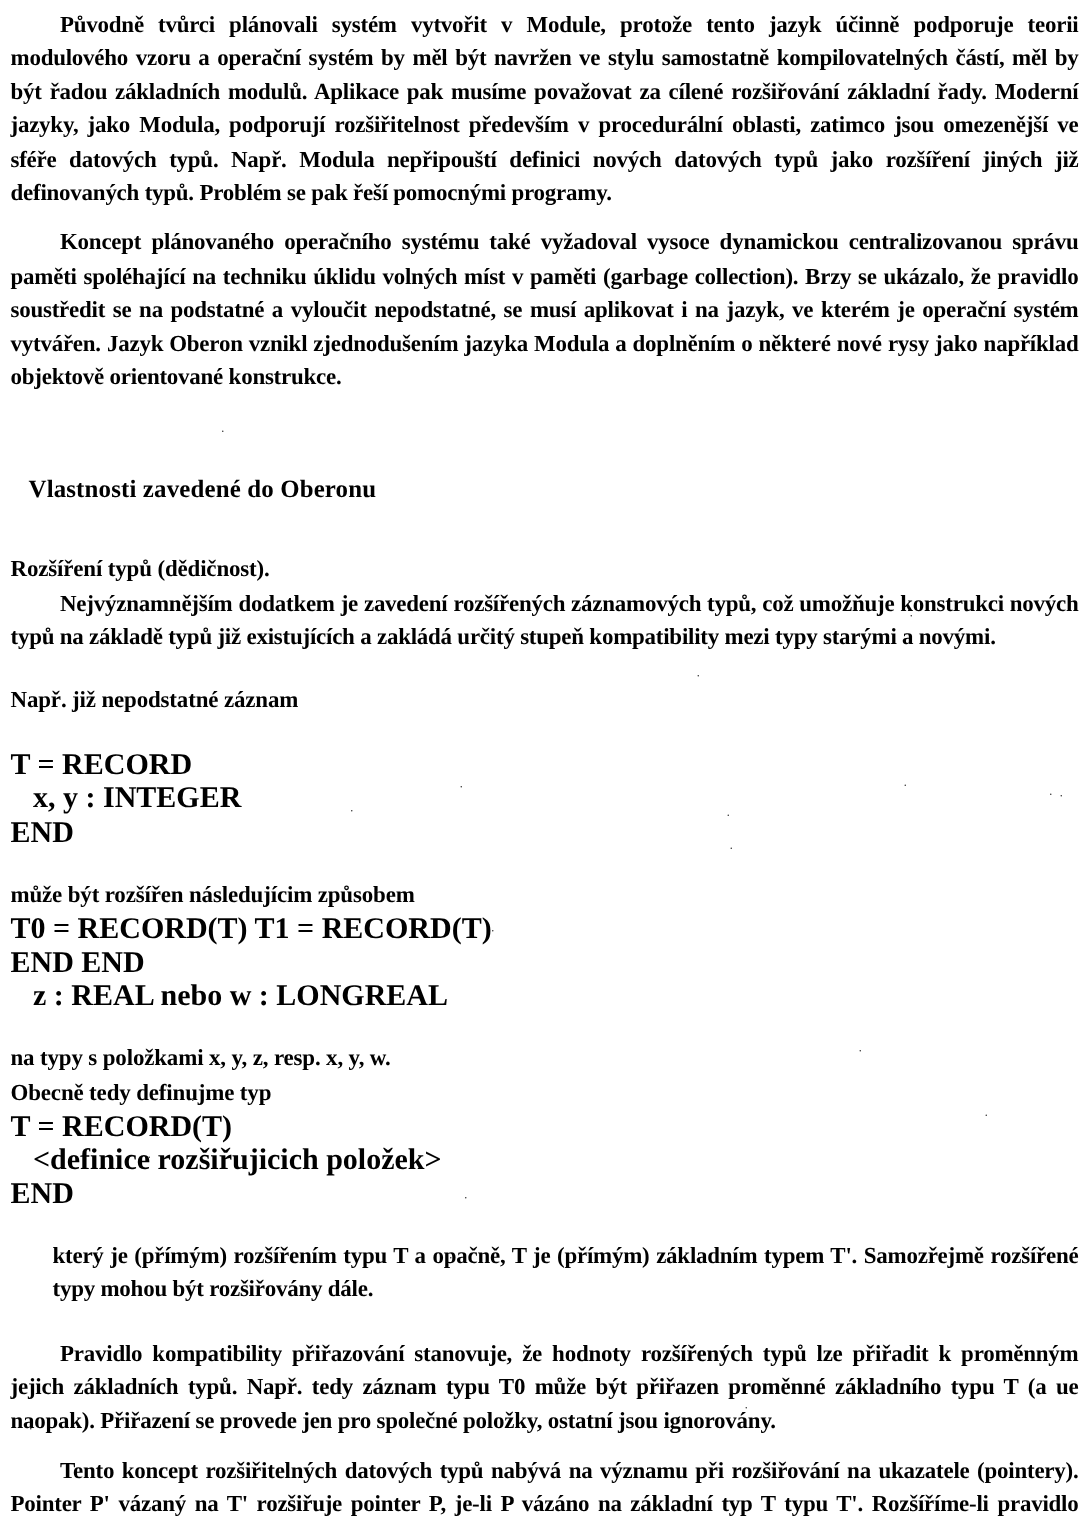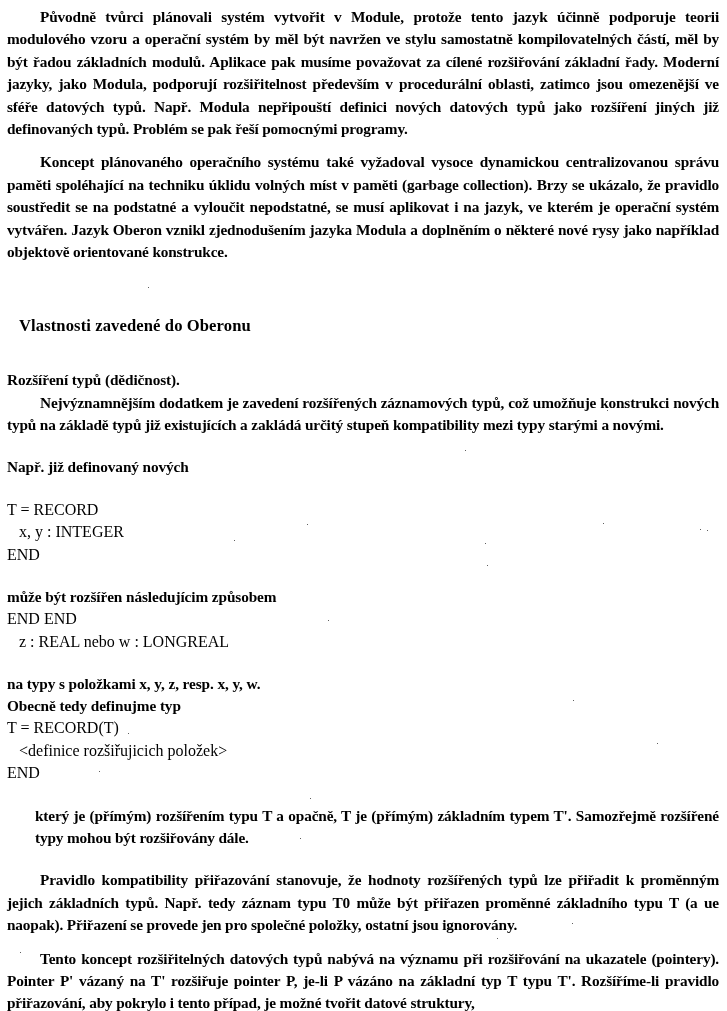--- a/index.html
+++ b/index.html
@@ -59,23 +59,23 @@
 
   .line {
     font-size: 15.3px;
     line-height: 22.2px;
     font-weight: 700;
     text-align: left;
     letter-spacing: -0.1px;
     white-space: pre;
   }
   .code {
-    font-size: 16px;
+    font-size: 20px;
     line-height: 22.4px;
-    font-weight: 400;
+    font-weight: 700;
     letter-spacing: 0px;
     white-space: pre;
     text-align: left;
   }
 
   
   .speckles {
     position: absolute;
     left: 0; top: 0;
     width: 727px; height: 1011px;
@@ -106,31 +106,32 @@
     <h2 class="heading">Vlastnosti zavedené do Oberonu</h2>
 
     <div class="gap-md"></div>
 
     <div class="line">Rozšíření typů (dědičnost).</div>
 
     <p class="para">Nejvýznamnějším dodatkem je zavedení rozšířených záznamových typů, což umožňuje konstrukci nových typů na základě typů již existujících a zakládá určitý stupeň kompatibility mezi typy starými a novými.</p>
 
     <div class="gap-md"></div>
 
-    <div class="line">Např. již definovaný nových</div>
+    <div class="line">Např. již nepodstatné záznam</div>
 
     <div class="gap-md"></div>
 
     <div class="code">T = RECORD</div>
     <div class="code">   x, y : INTEGER</div>
     <div class="code">END</div>
 
     <div class="gap-md"></div>
 
     <div class="line">může být rozšířen následujícim způsobem</div>
+    <div class="code">T0 = RECORD(T) T1 = RECORD(T)</div>
     <div class="code">END END</div>
     <div class="code">   z : REAL nebo w : LONGREAL</div>
 
     <div class="gap-md"></div>
 
     <div class="line">na typy s položkami x, y, z, resp. x, y, w.</div>
     <div class="line">Obecně tedy definujme typ</div>
     <div class="code">T = RECORD(T)</div>
     <div class="code">   &lt;definice rozšiřujicich položek&gt;</div>
     <div class="code">END</div>

